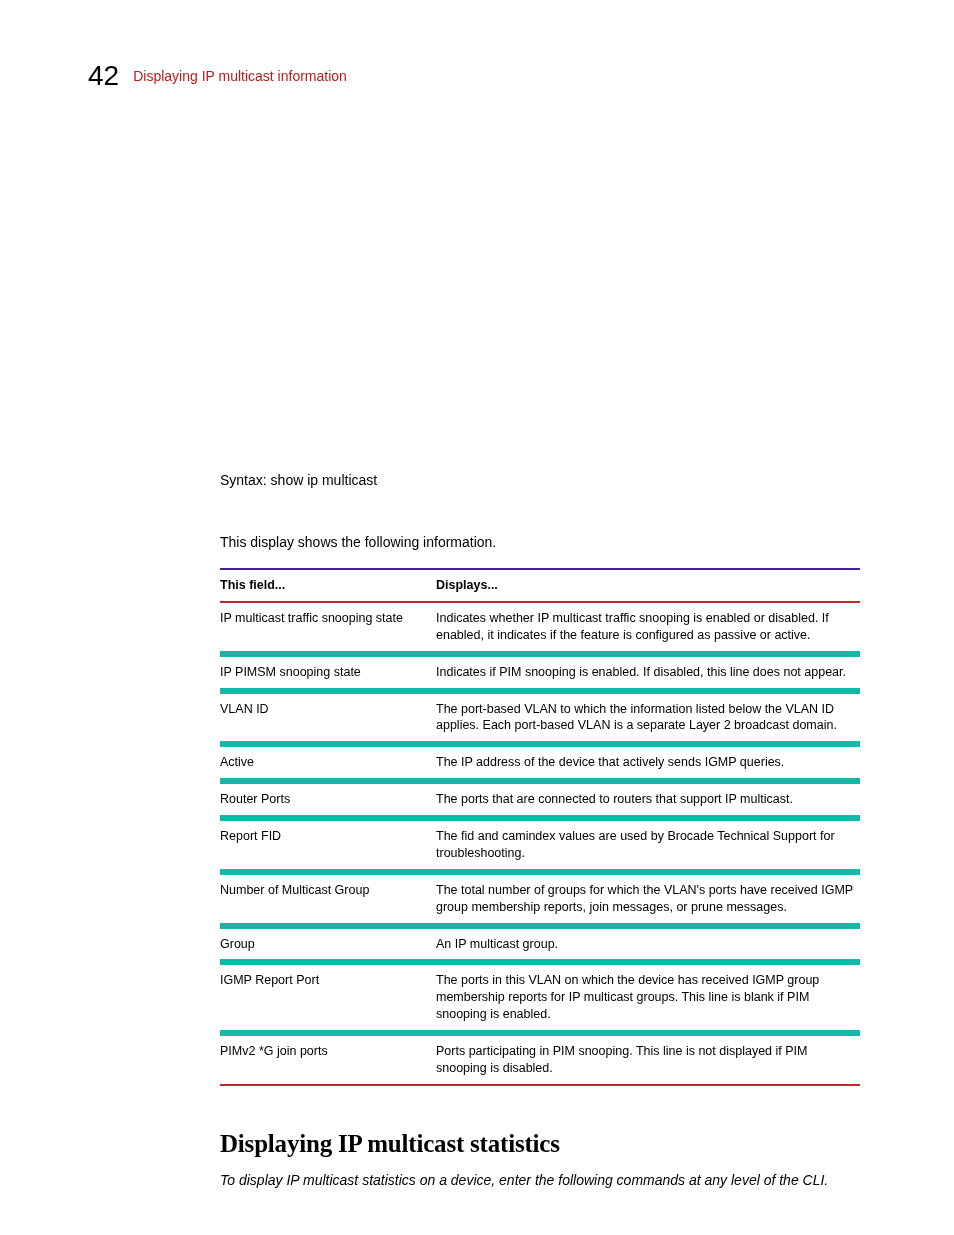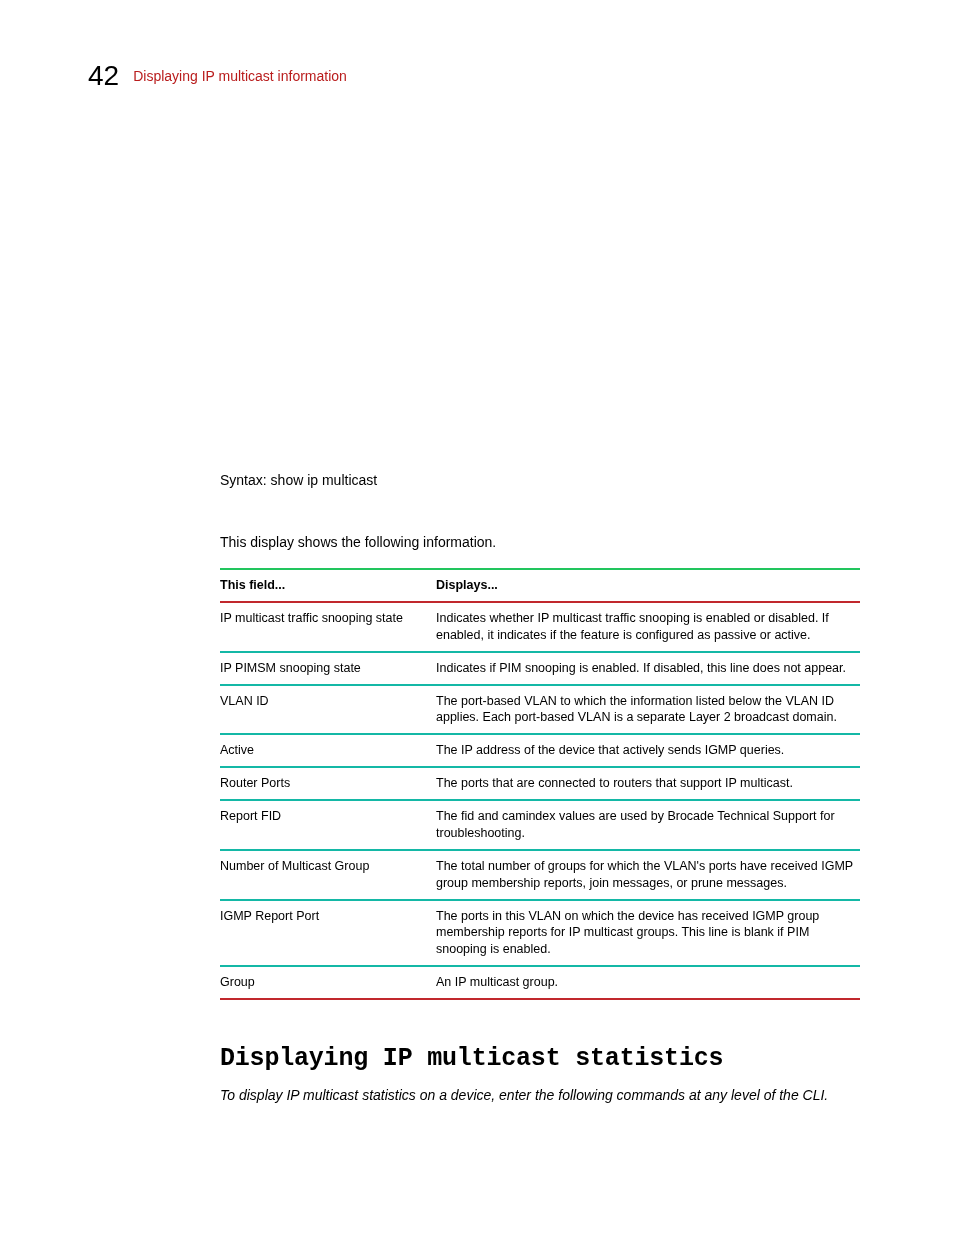--- a/index.html
+++ b/index.html
@@ -46,39 +46,39 @@
     margin-bottom: 18px;
     margin-top: 46px;
   }
   table {
     border-collapse: collapse;
     width: 100%;
     font-size: 12.5px;
     line-height: 1.35;
   }
   thead tr {
-    border-top: 2px solid #22c55e;
+    border-top: 2px solid #4c1d95;
     border-bottom: 2px solid #c1282d;
   }
   th {
     text-align: left;
     font-weight: 700;
     padding: 7px 6px 7px 0;
   }
   th:first-child { width: 210px; }
   tbody td {
     padding: 7px 6px 7px 0;
     vertical-align: top;
-    border-bottom: 2px solid #14b8a6;
+    border-bottom: 6px solid #14b8a6;
   }
   tbody tr:last-child td {
     border-bottom: 2px solid #c1282d;
   }
   h2.section {
-    font-family: Liberation Mono, monospace;
+    font-family: Liberation Serif, serif;
     font-weight: 700;
     font-size: 25px;
     margin: 44px 0 14px 0;
     letter-spacing: -0.2px;
   }
   .body-text {
     font-size: 14px;
     font-style: italic;
   }
 </style>
@@ -128,26 +128,30 @@
           </tr>
         <tr>
             <td>Report FID</td>
             <td>The fid and camindex values are used by Brocade Technical Support for troubleshooting.</td>
           </tr>
         <tr>
             <td>Number of Multicast Group</td>
             <td>The total number of groups for which the VLAN's ports have received IGMP group membership reports, join messages, or prune messages.</td>
           </tr>
         <tr>
+            <td>Group</td>
+            <td>An IP multicast group.</td>
+          </tr>
+        <tr>
             <td>IGMP Report Port</td>
             <td>The ports in this VLAN on which the device has received IGMP group membership reports for IP multicast groups. This line is blank if PIM snooping is enabled.</td>
           </tr>
         <tr>
-            <td>Group</td>
-            <td>An IP multicast group.</td>
+            <td>PIMv2 *G join ports</td>
+            <td>Ports participating in PIM snooping. This line is not displayed if PIM snooping is disabled.</td>
           </tr>
       </tbody>
     </table>
 
     <h2 class="section">Displaying IP multicast statistics</h2>
     <div class="body-text">To display IP multicast statistics on a device, enter the following commands at any level of the CLI.</div>
   </div>
 </div>
 
 </body></html>

